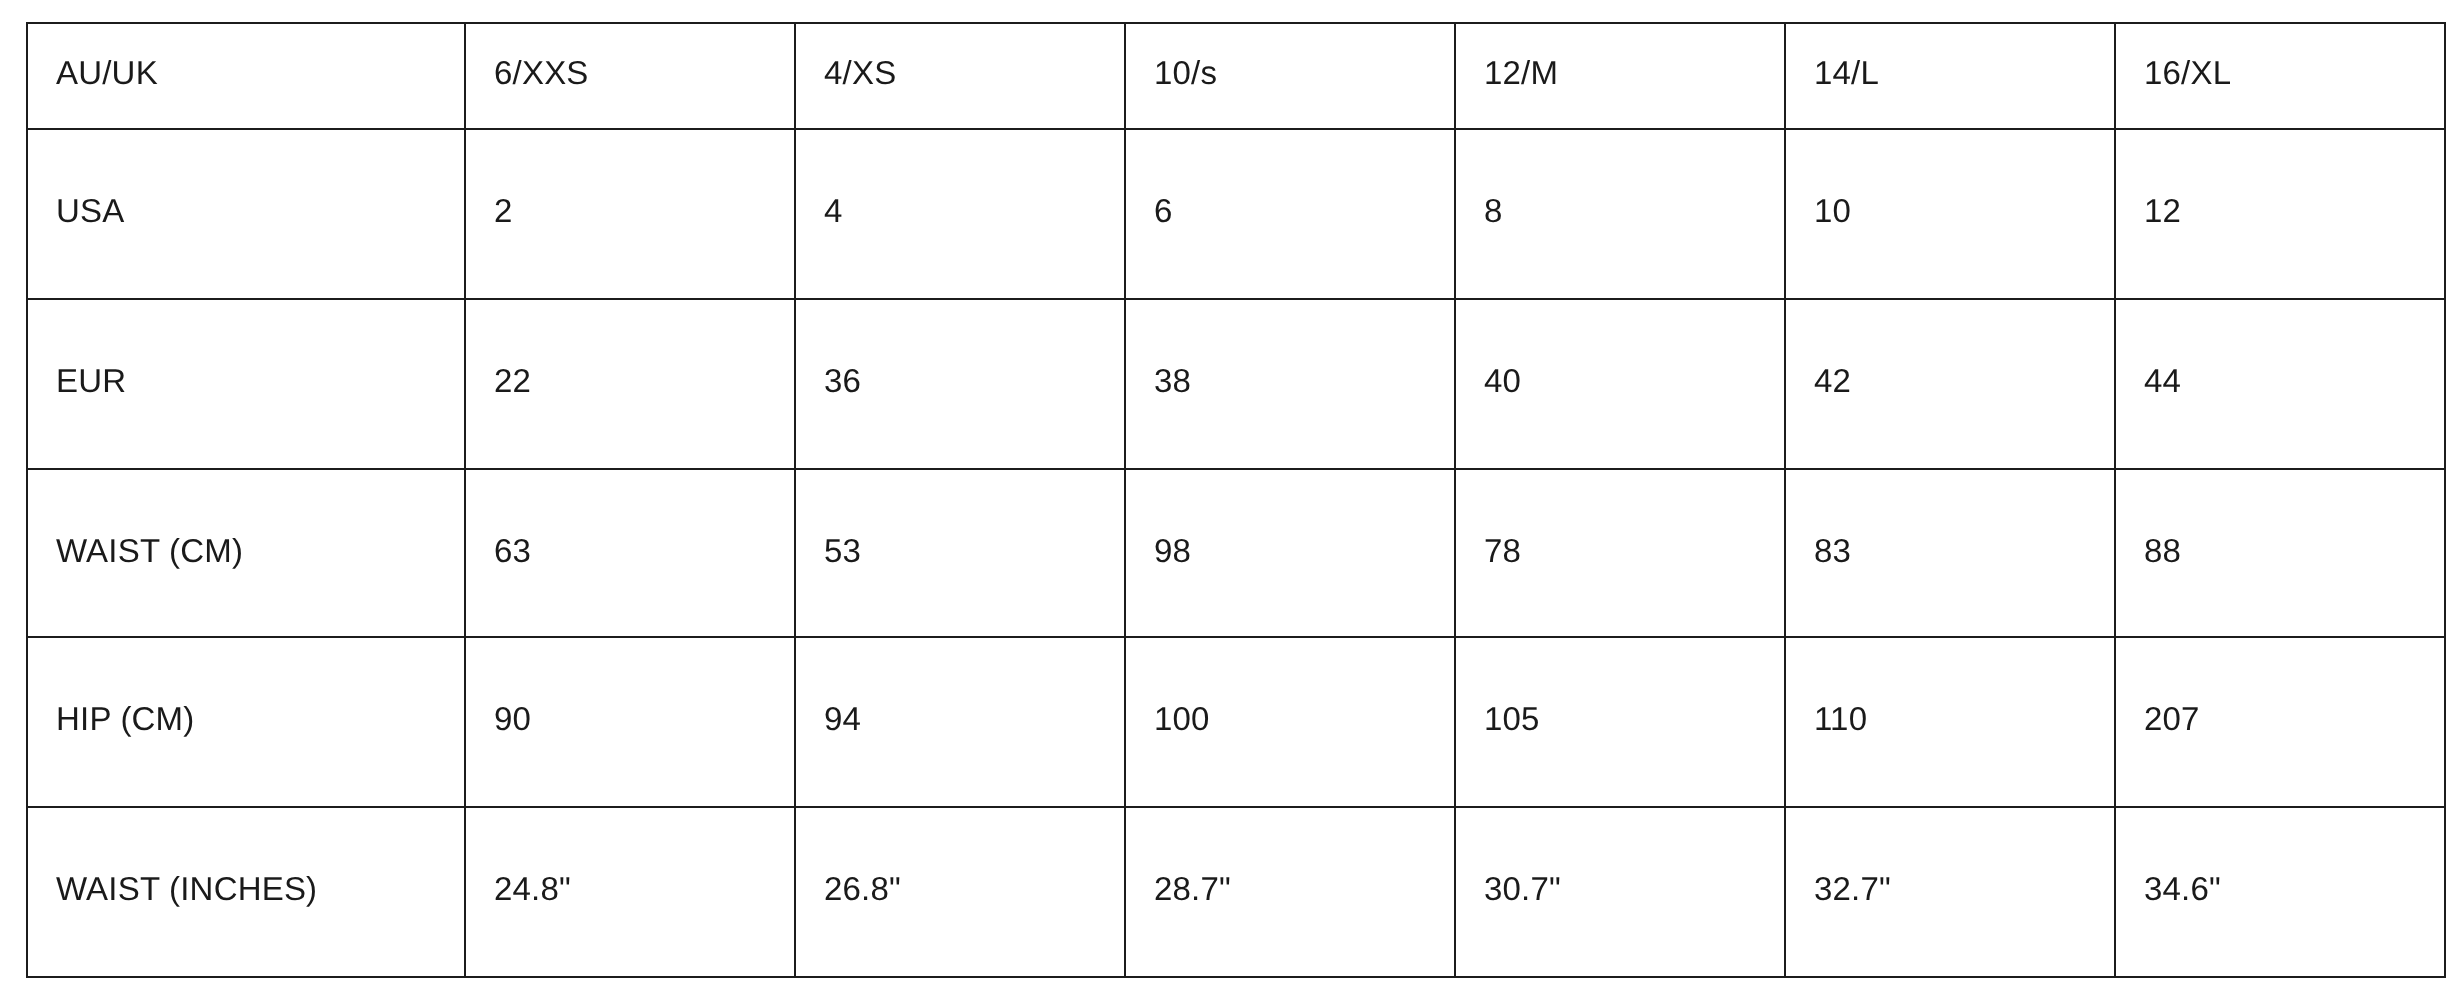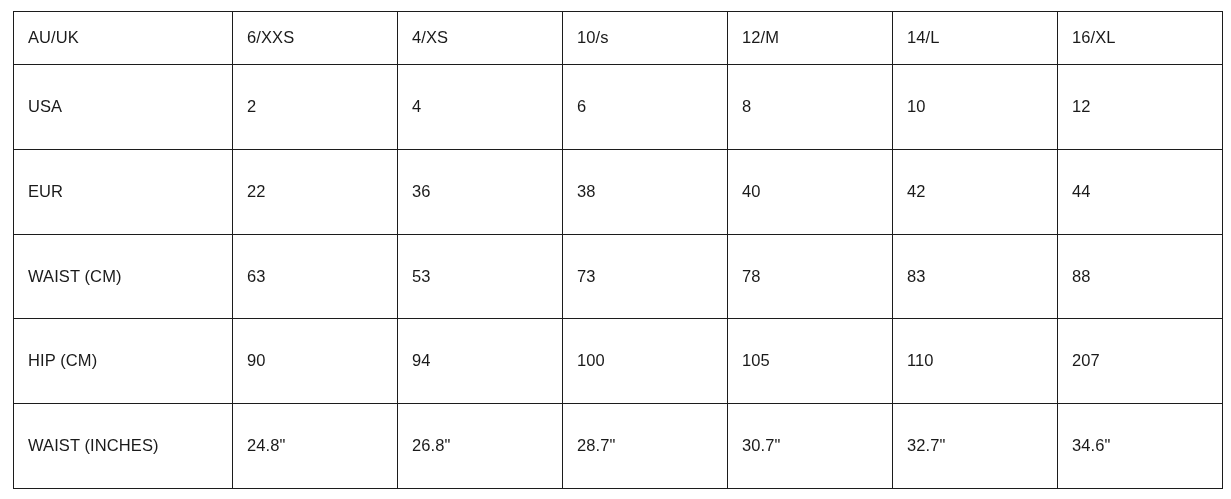--- a/index.html
+++ b/index.html
@@ -95,21 +95,21 @@
         <td>36</td>
         <td>38</td>
         <td>40</td>
         <td>42</td>
         <td>44</td>
       </tr>
       <tr>
         <td>WAIST (CM)</td>
         <td>63</td>
         <td>53</td>
-        <td>73</td>
+        <td>98</td>
         <td>78</td>
         <td>83</td>
         <td>88</td>
       </tr>
       <tr>
         <td>HIP (CM)</td>
         <td>90</td>
         <td>94</td>
         <td>100</td>
         <td>105</td>

